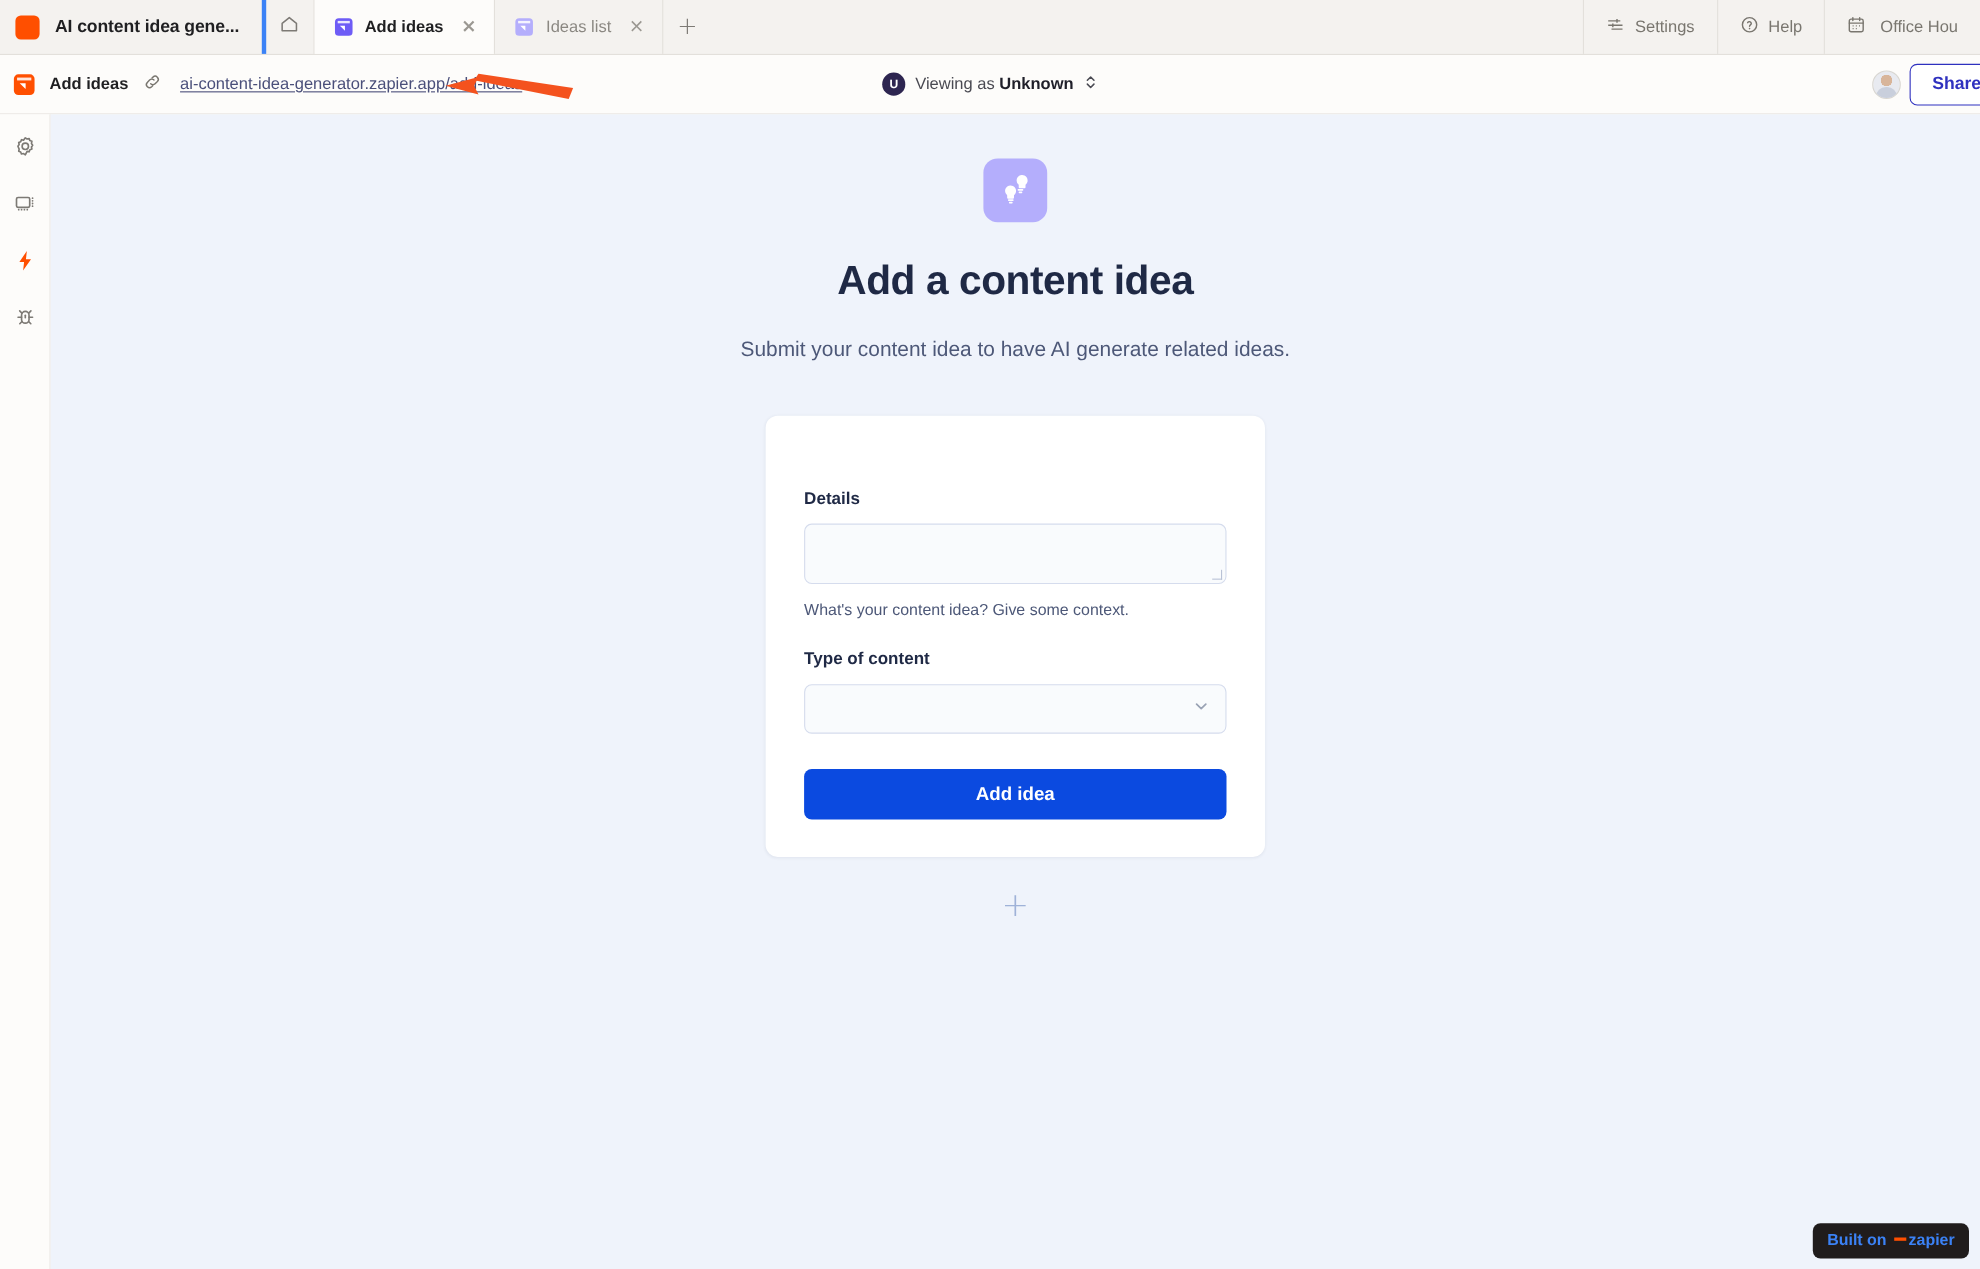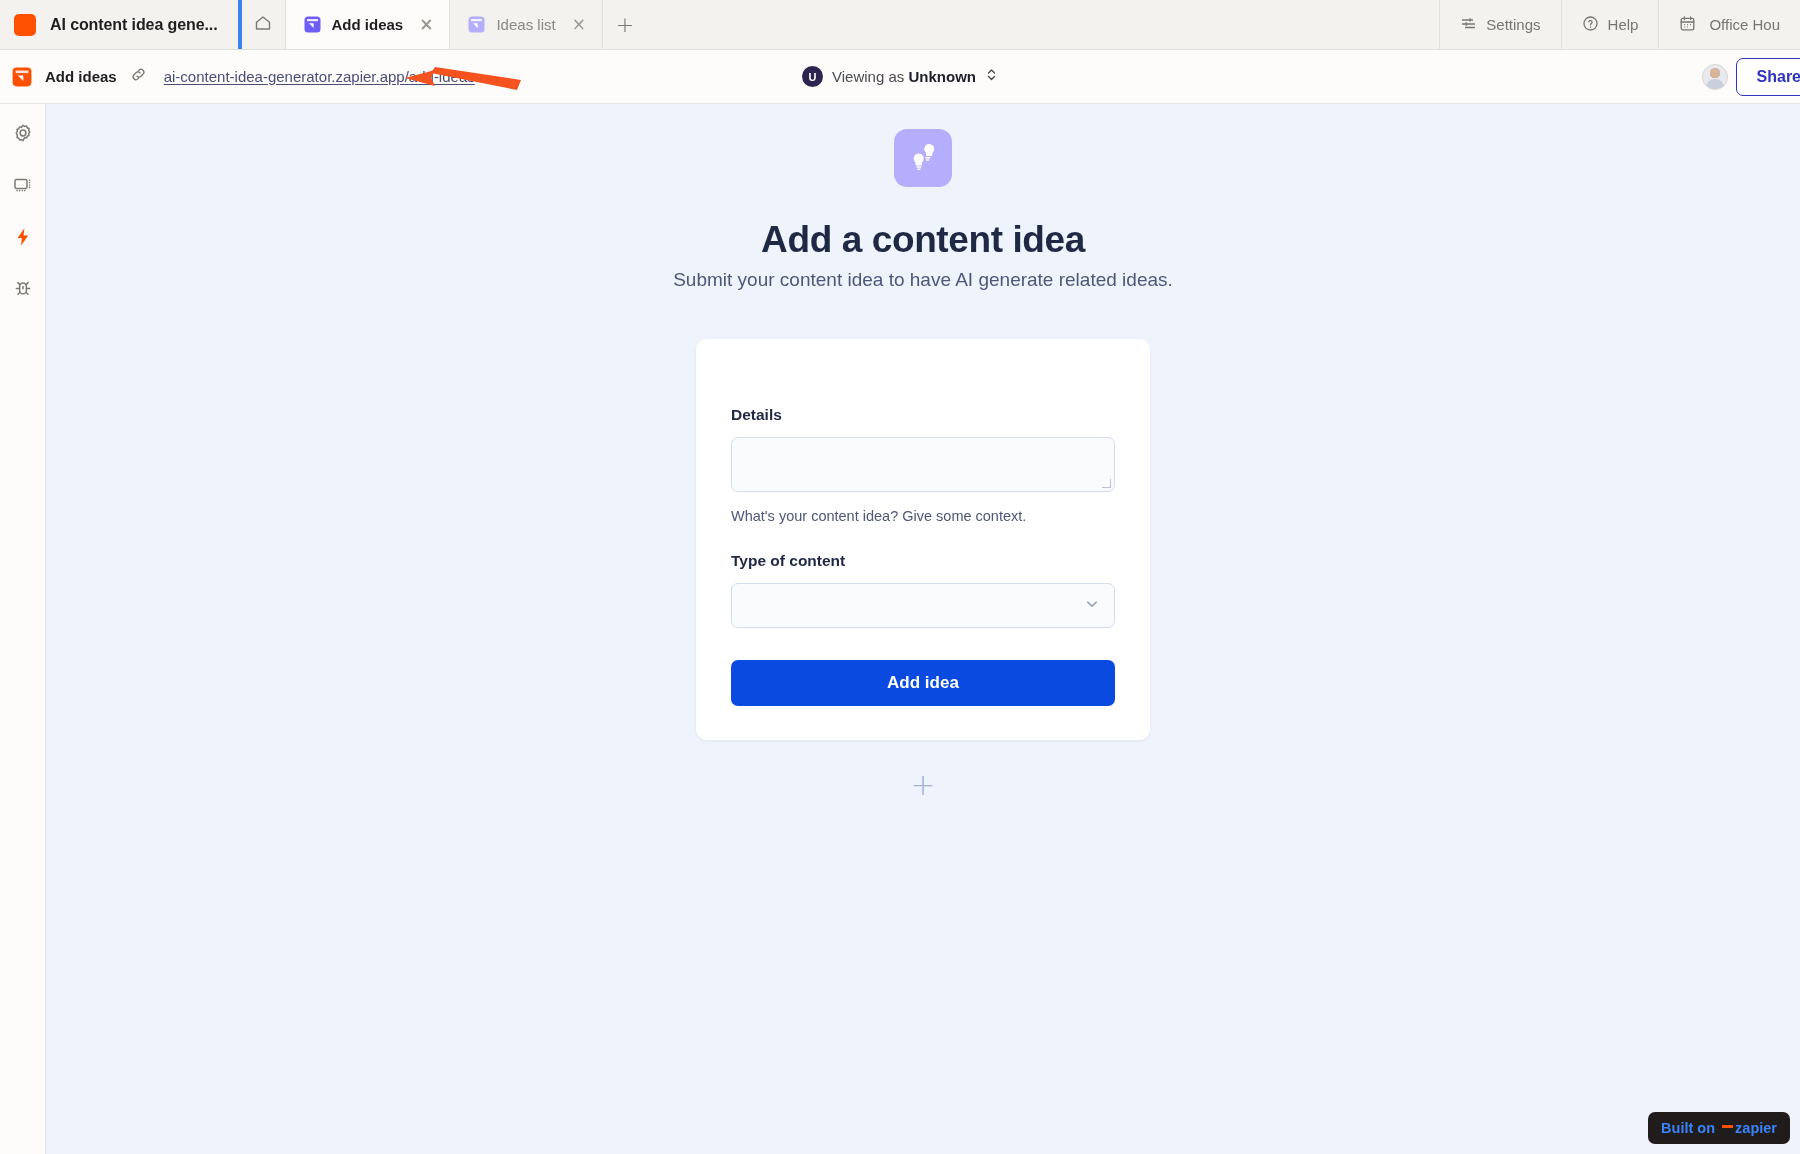--- a/index.html
+++ b/index.html
@@ -121,31 +121,31 @@
     width: 30px; height: 30px; display: flex;
     align-items: center; justify-content: center;
   }
 
   
   .canvas {
     position: absolute; left: 46px; top: 104px;
     width: 1754px; height: 1050px;
     background: #eff3fb; overflow: hidden;
   }
-  .page { width: 100%; padding-top: 25px; }
+  .page { width: 100%; padding-top: 40px; }
   .applogo {
     width: 58px; height: 58px; border-radius: 13px; background: #b4aefc;
     margin: 0 auto; display: flex; align-items: center; justify-content: center;
   }
   .page-title {
     text-align: center; font-size: 37px; font-weight: bold;
     color: #1f2945; margin-top: 32px; letter-spacing: -0.4px;
   }
   .page-sub {
-    text-align: center; font-size: 19px; color: #4d5878; margin-top: 8px;
+    text-align: center; font-size: 19px; color: #4d5878; margin-top: 32px;
   }
   .card {
     width: 454px; margin: 48px auto 0;
     background: #ffffff; border-radius: 11px;
     box-shadow: 0 1px 3px rgba(30,40,70,.07);
     padding: 36px 35px 34px;
   }
   .field { margin-bottom: 0; }
   .flabel {
     font-size: 15.5px; font-weight: bold; color: #1f2945;

